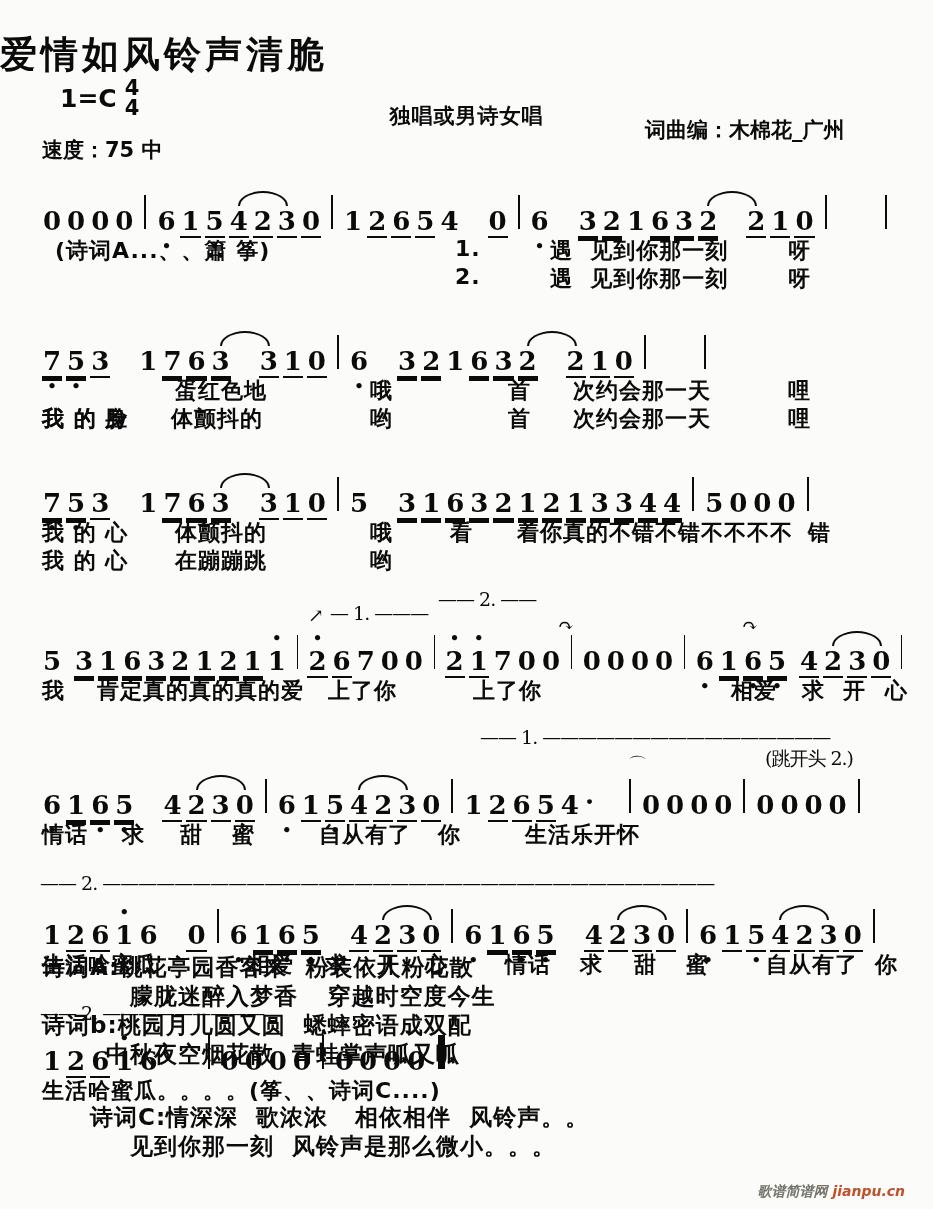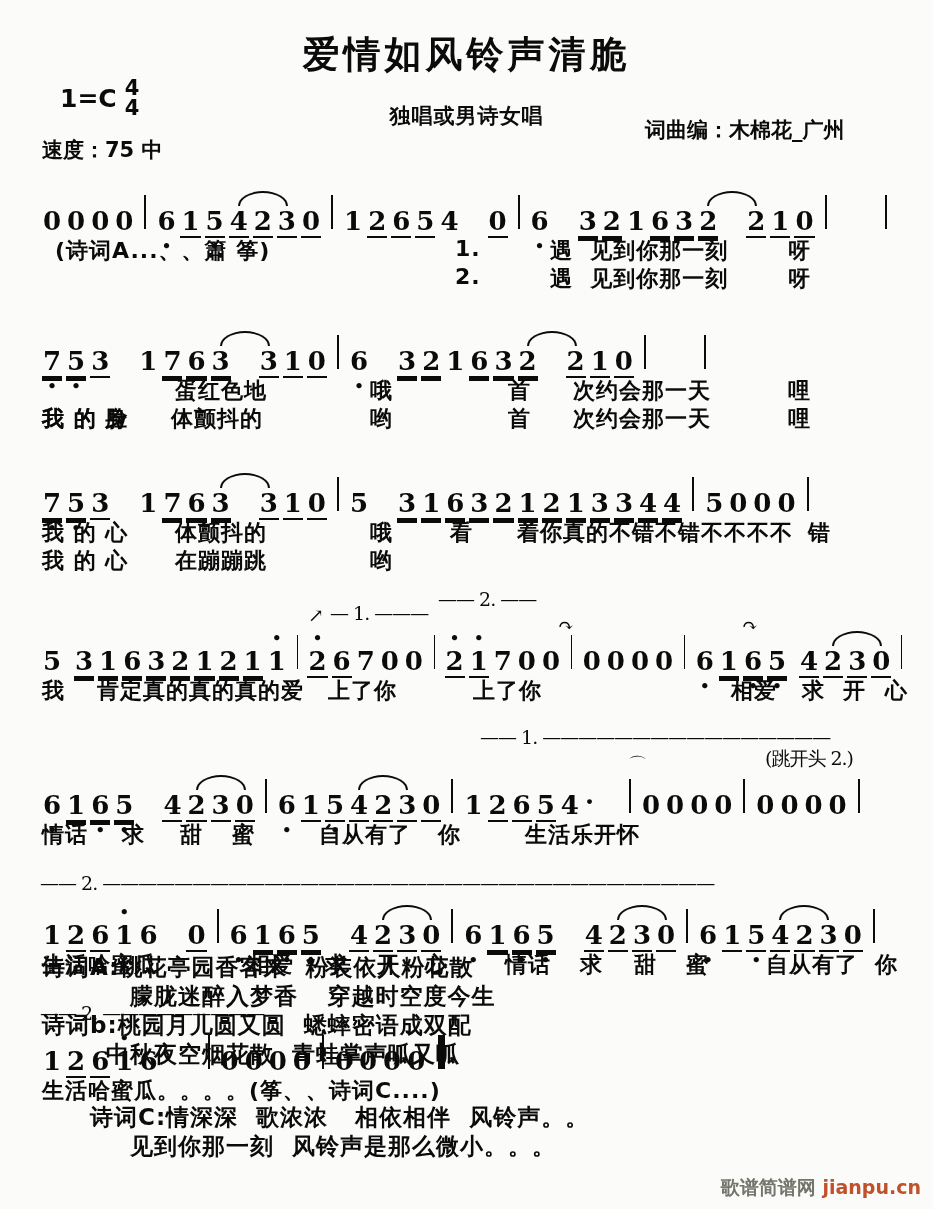--- a/index.html
+++ b/index.html
@@ -1,19 +1,19 @@
 <!DOCTYPE html>
 <html><head>
 <meta charset="utf-8">
 <style>
   html,body{margin:0;padding:0;background:#e8e8e6;}
   .page{position:relative;width:933px;height:1209px;background:#fbfbf9;margin:0 auto;
         font-family:"DejaVu Sans",sans-serif;color:#0b0b0b;overflow:hidden;}
   
-  .title{position:absolute;top:30px;left:0;width:100%;text-align:center;
+  .title{position:absolute;top:30px;left:0;width:100%;text-align:left;
          font-size:37px;font-weight:700;letter-spacing:4px;}
   .keysig{position:absolute;top:78px;left:60px;display:flex;align-items:center;
           font-size:25px;font-weight:700;font-family:"DejaVu Sans",sans-serif;}
   .meter{display:inline-flex;flex-direction:column;align-items:center;margin-left:8px;
          font-size:21px;line-height:20px;font-weight:700;}
   .subtitle{position:absolute;top:102px;left:0;width:100%;text-align:center;
             font-size:21px;font-weight:700;letter-spacing:1px;}
   .credit{position:absolute;top:116px;left:645px;font-size:21px;font-weight:700;}
   .tempo{position:absolute;top:136px;left:42px;font-size:21px;font-weight:700;}
   
@@ -44,21 +44,21 @@
   .above{position:absolute;font-family:"DejaVu Serif",serif;font-size:19px;
          white-space:nowrap;letter-spacing:-1px;}
   
   #verses{position:absolute;top:952px;left:30px;width:880px;}
   .verse-block{position:relative;}
   .verse-line{position:relative;height:29px;}
   .verse-seg{position:absolute;top:0;font-size:23px;font-weight:700;white-space:pre;
              letter-spacing:1px;}
   .vgap{height:34px;}
   
-  .footer{position:absolute;right:12px;bottom:8px;font-size:19px;font-weight:700;}
+  .footer{position:absolute;right:28px;bottom:8px;font-size:14px;font-weight:700;font-style:italic;}
 </style>
 </head>
 <body>
 
 <div class="page">
   <div class="title">爱情如风铃声清脆</div>
 
   <div class="keysig">
     <span>1=C</span>
     <span class="meter">

